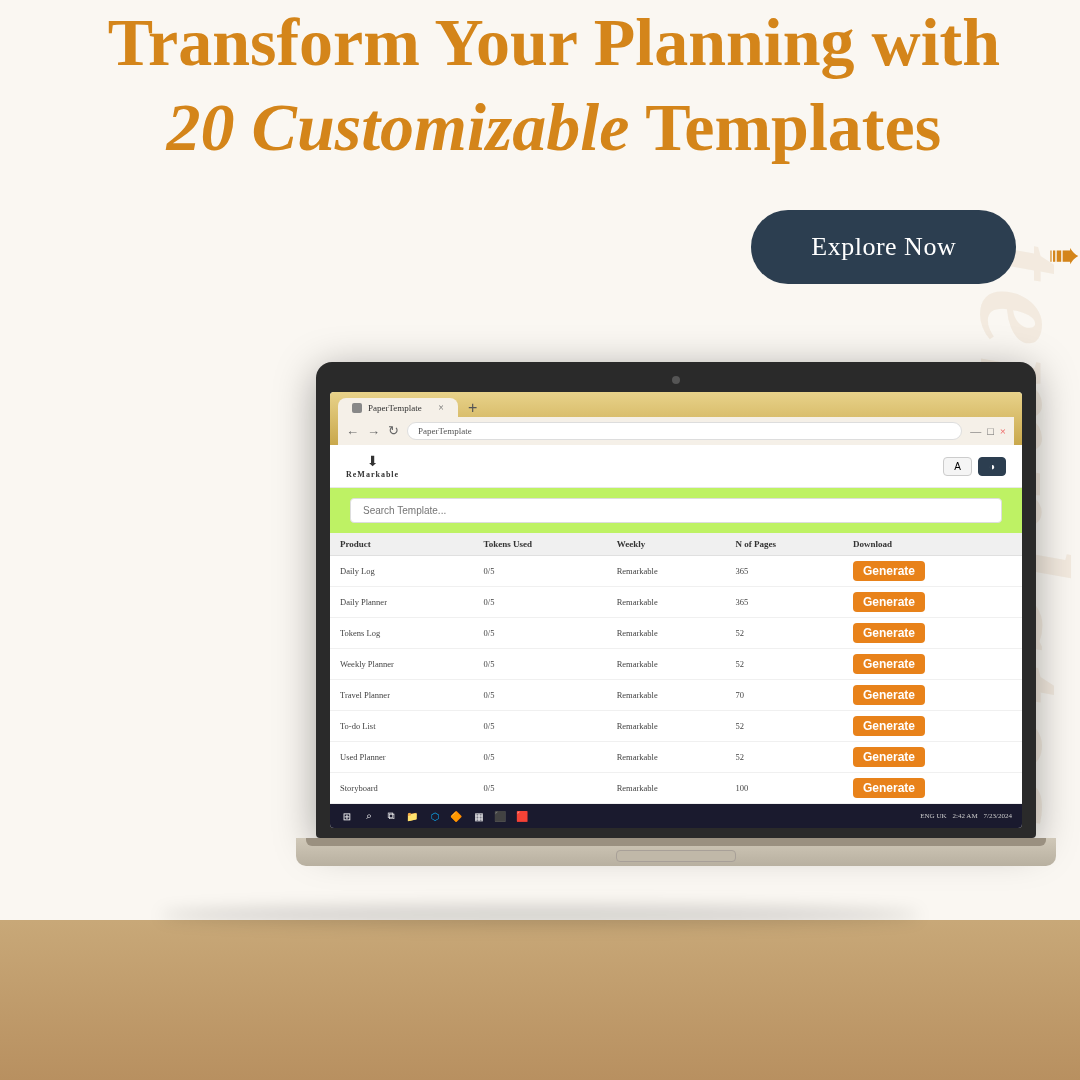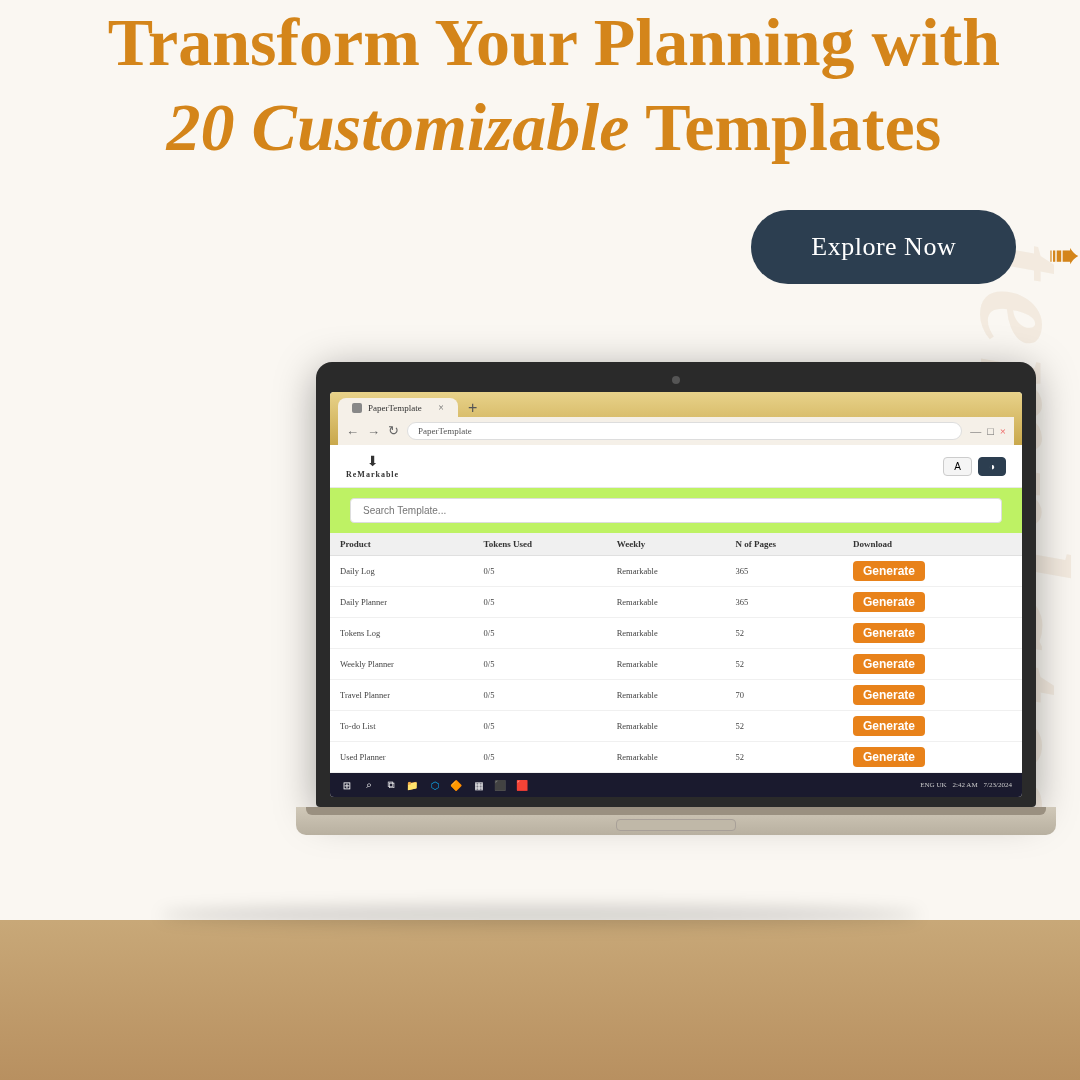--- a/index.html
+++ b/index.html
@@ -516,20 +516,27 @@
                 <td>52</td>
                 <td><button class="generate-btn">Generate</button></td>
               </tr>
               <tr>
                 <td>Used Planner</td>
                 <td>0/5</td>
                 <td>Remarkable</td>
                 <td>52</td>
                 <td><button class="generate-btn">Generate</button></td>
               </tr>
+              <tr>
+                <td>Storyboard</td>
+                <td>0/5</td>
+                <td>Remarkable</td>
+                <td>100</td>
+                <td><button class="generate-btn">Generate</button></td>
+              </tr>
             </tbody>
         </table>
 
         <div class="taskbar">
           <div class="taskbar-left">
             <span class="taskbar-icon">⊞</span>
             <span class="taskbar-icon">⌕</span>
             <span class="taskbar-icon">⧉</span>
             <span class="taskbar-icon" style="color:#f5c518;">📁</span>
             <span class="taskbar-icon" style="color:#0ea5e9;">⬡</span>

